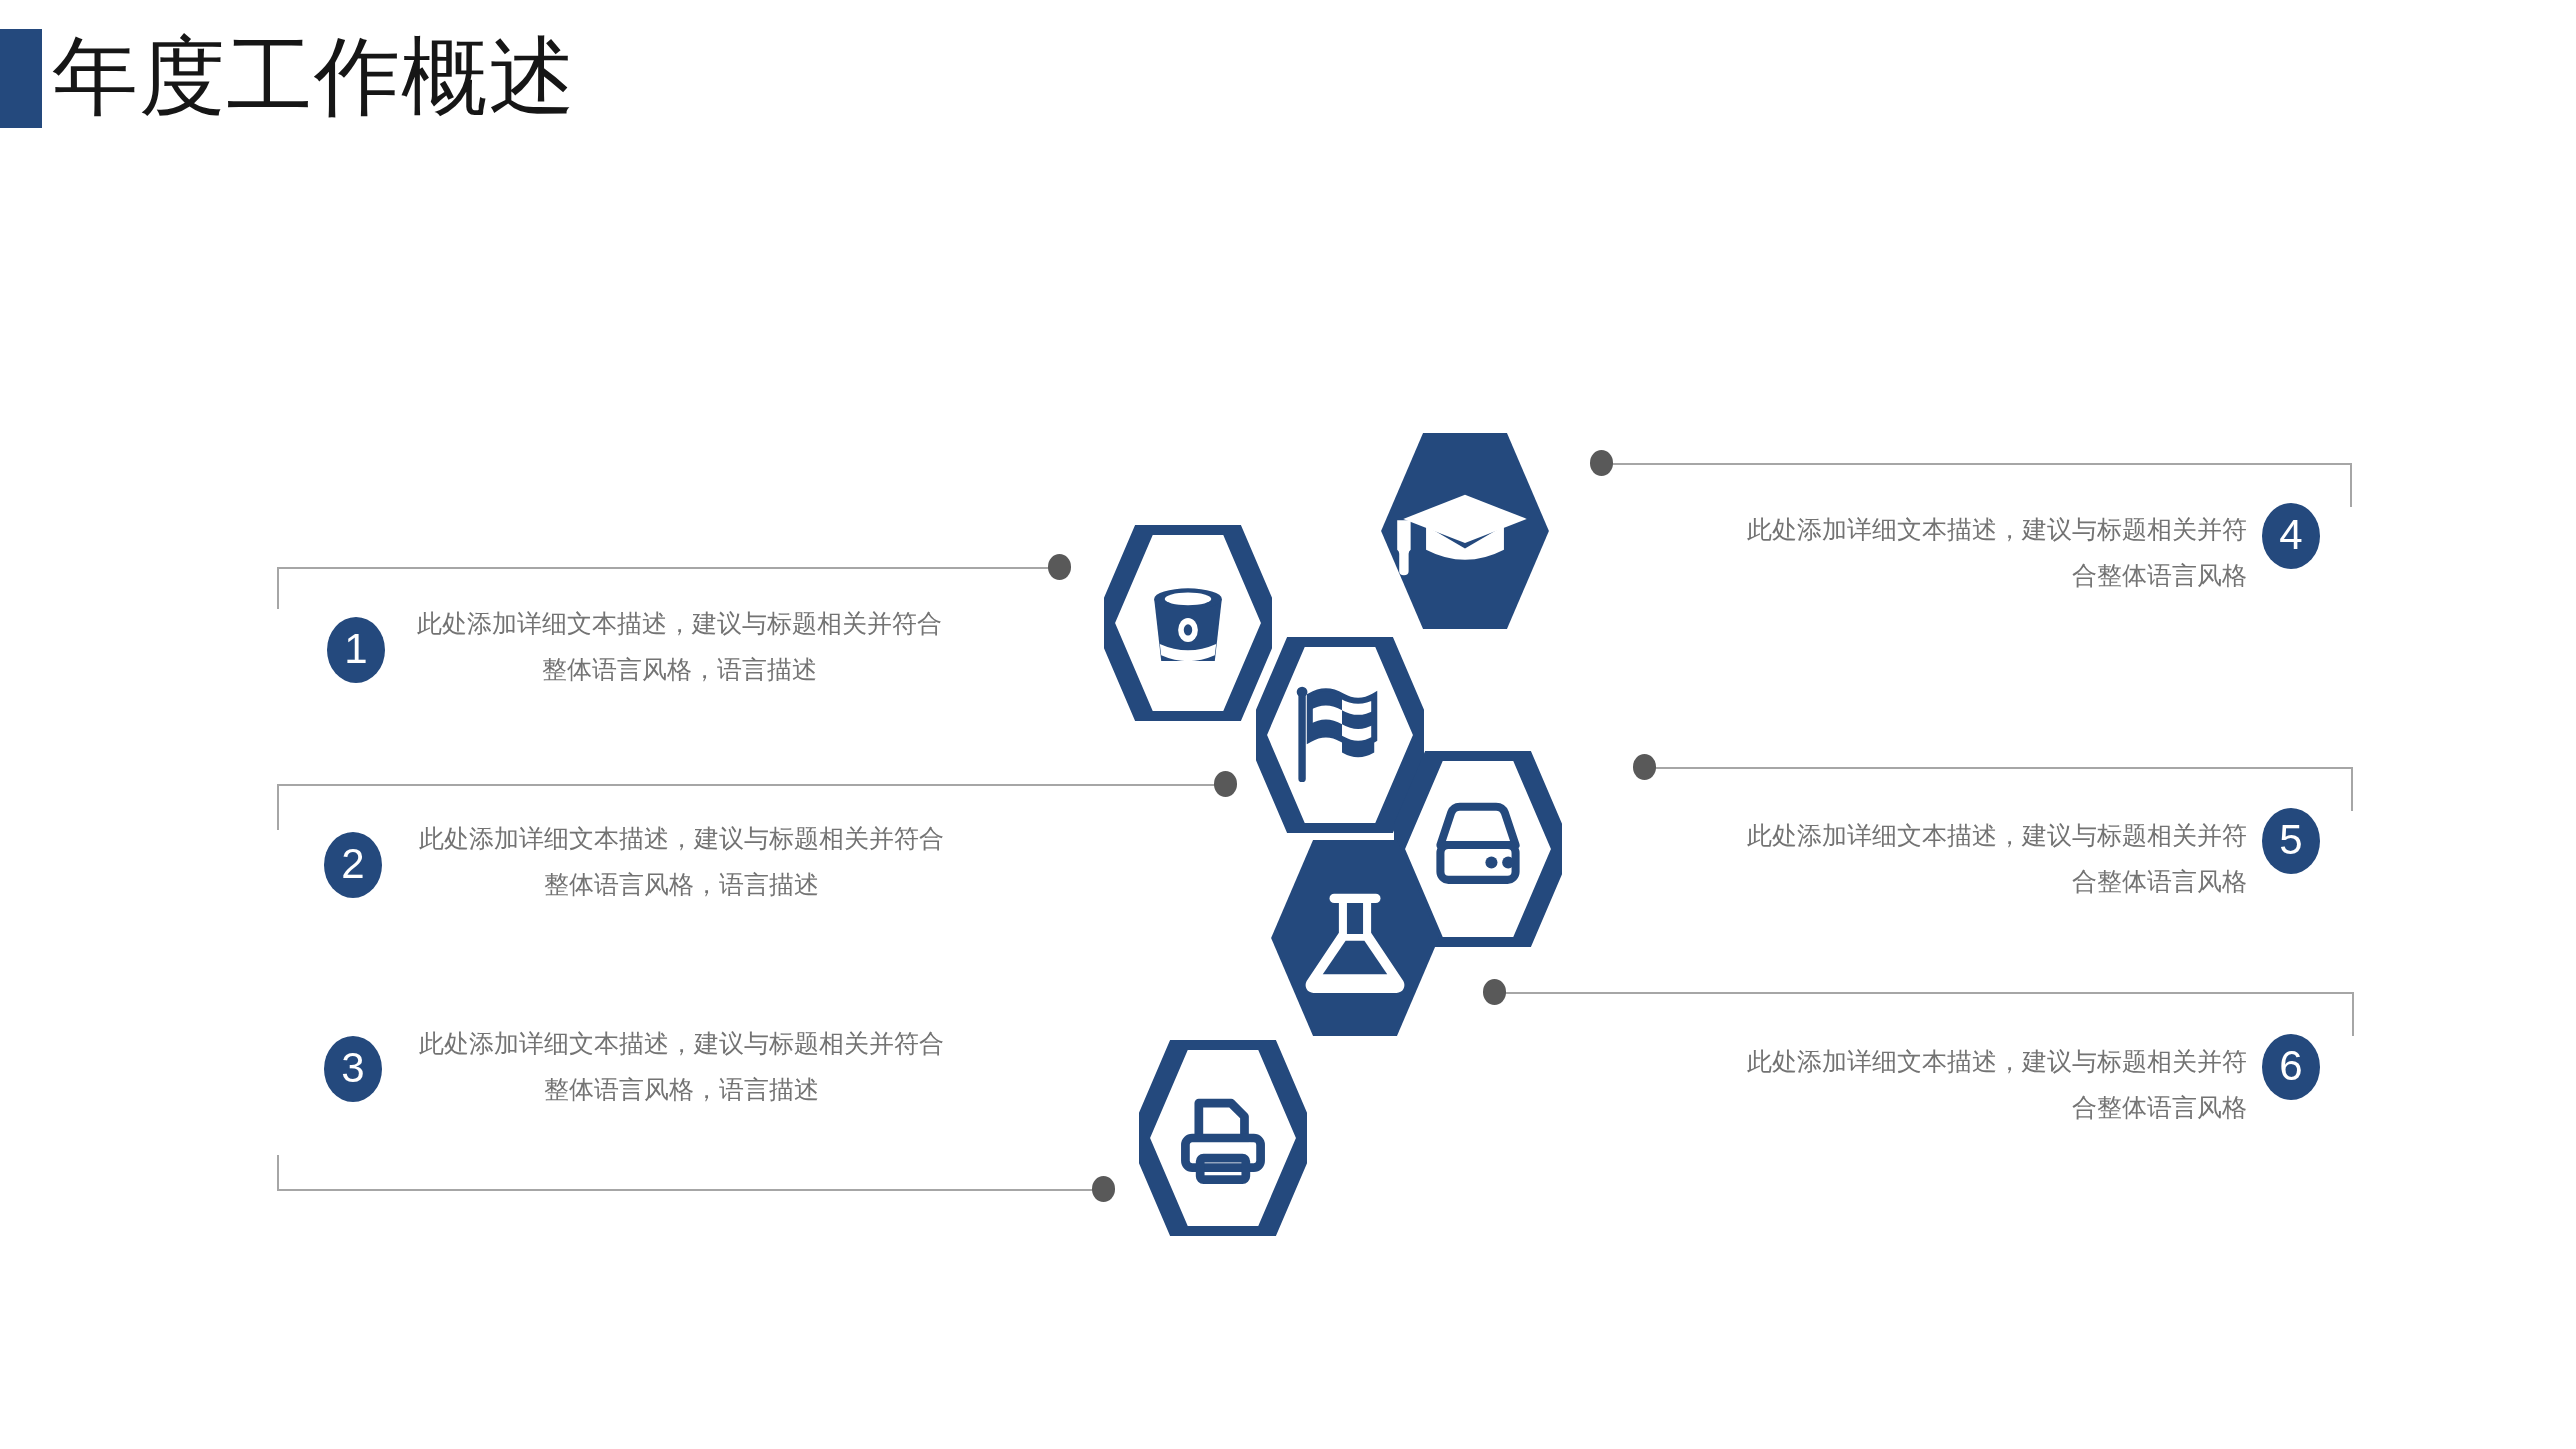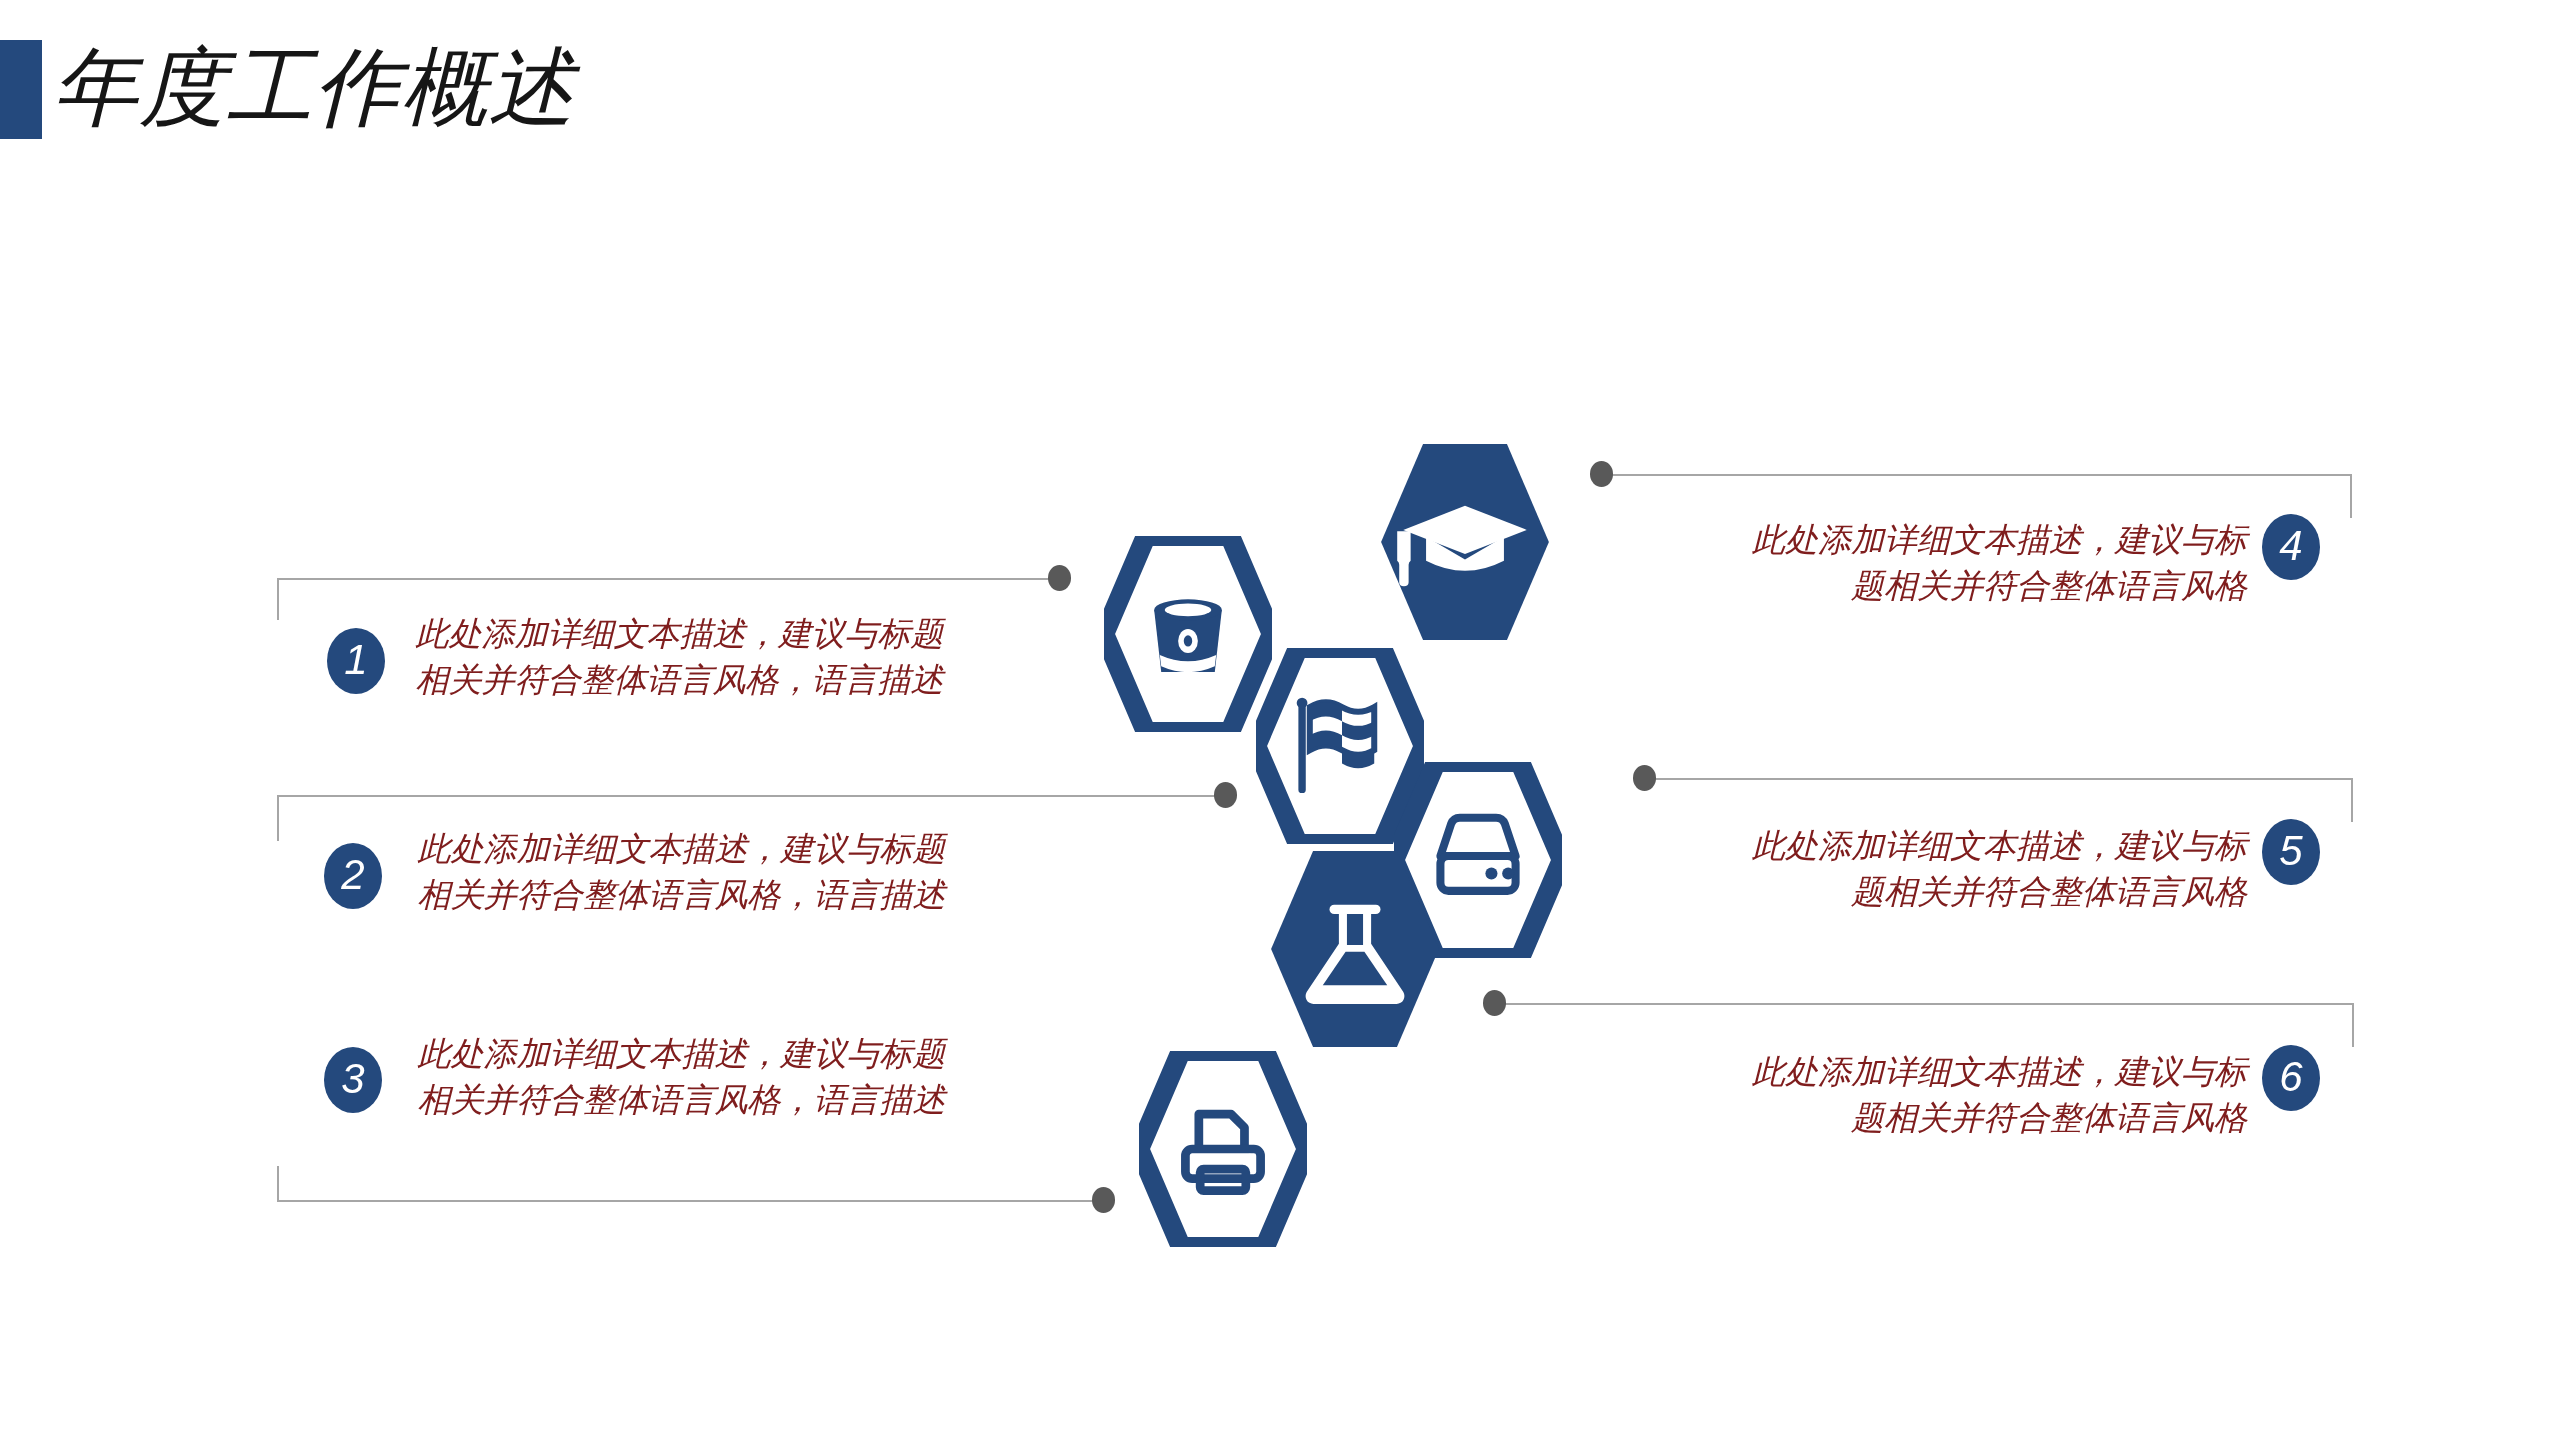--- a/index.html
+++ b/index.html
@@ -4,21 +4,21 @@
 <title>年度工作概述</title>
 <style>
   html,body{margin:0;padding:0;}
   body{
     width:2576px;height:1449px;
     background:#ffffff;
     font-family:"Liberation Sans","DejaVu Sans",sans-serif;
     overflow:hidden;
     position:relative;
   }
-  .slide{position:absolute;left:0;top:11px;width:2576px;height:1170px;background:#fff;font-style:italic;}
+  .slide{position:absolute;left:0;top:0;width:2576px;height:1170px;background:#fff;}
 
   
   .title-bar{
     position:absolute;left:0;top:29px;width:42px;height:99px;
     background:#24497D;
   }
   .title-text{
     position:absolute;left:52px;top:23px;
     font-size:86px;line-height:107px;
     color:#161616;letter-spacing:1.3px;
@@ -40,22 +40,22 @@
     position:absolute;width:58px;height:66px;border-radius:50%;
     background:#24497D;color:#ffffff;
     display:flex;align-items:center;justify-content:center;
     font-size:42px;line-height:42px;font-weight:400;
     padding-bottom:2.7px;box-sizing:border-box;
   }
 
   
   .desc{
     position:absolute;
-    font-size:33px;line-height:46px;
-    color:#7f1d1d;
+    font-size:25px;line-height:46px;
+    color:#737373;
     width:523px;
     white-space:normal;
   }
   .desc.left{text-align:center;}
   .desc.right{text-align:right;}
 
   
   .hex{position:absolute;}
   .hex svg{display:block;}
 </style>

